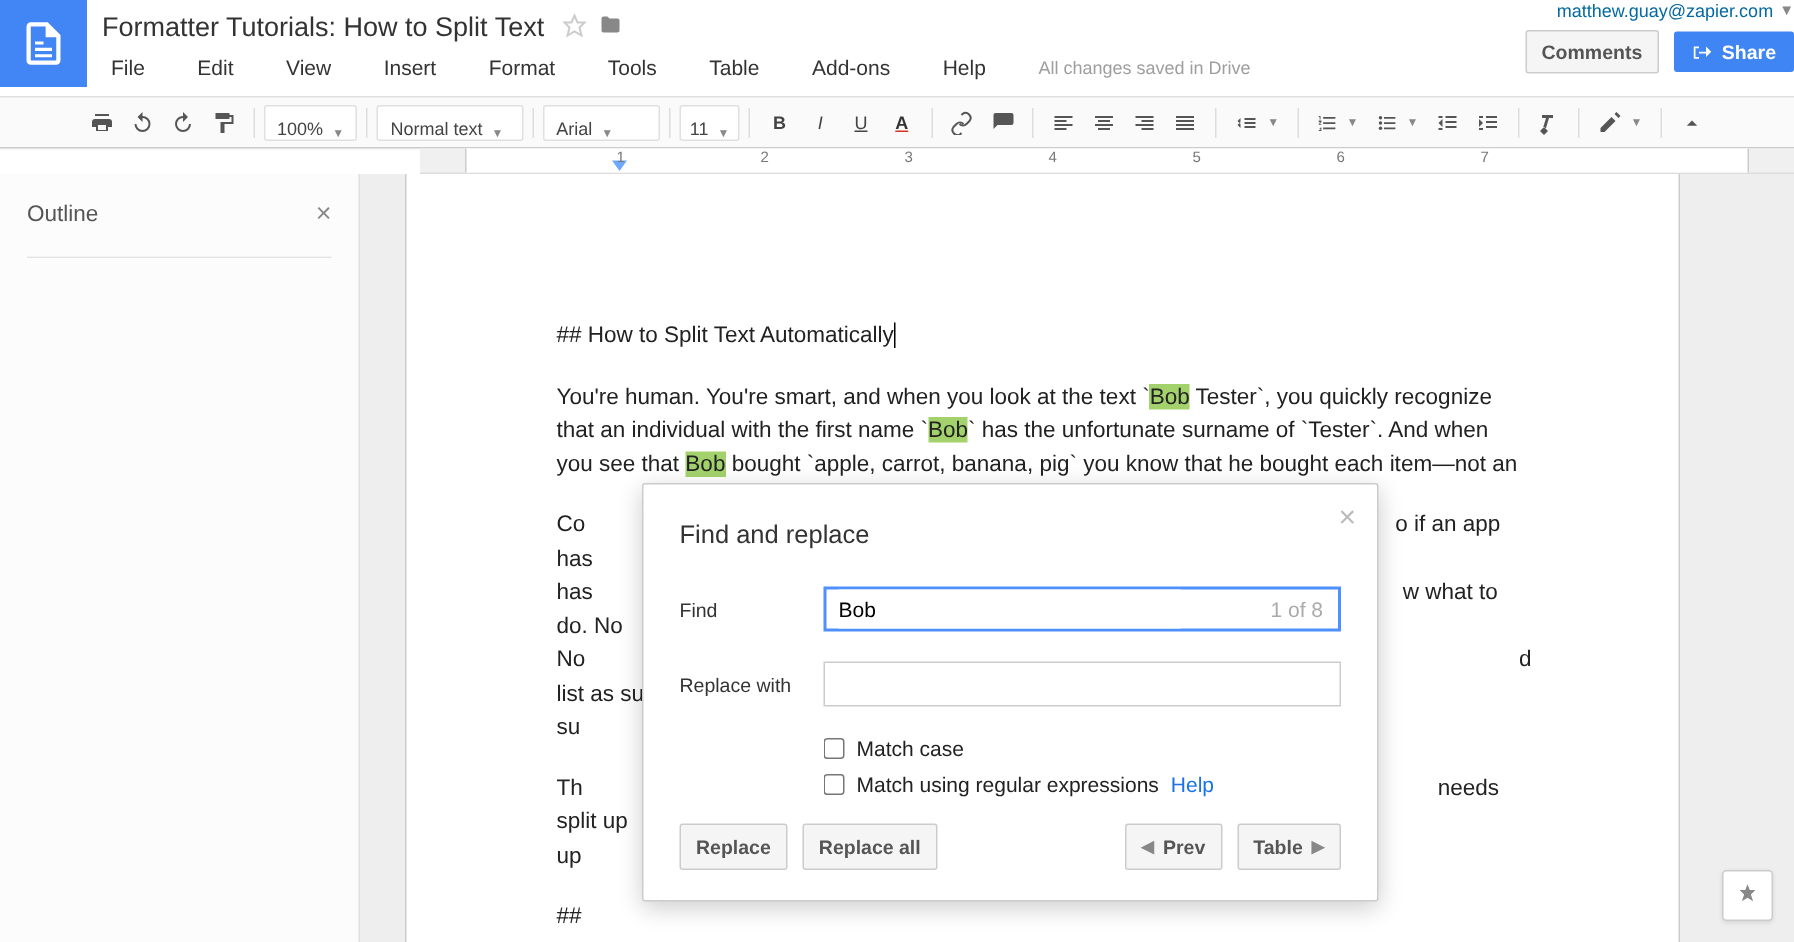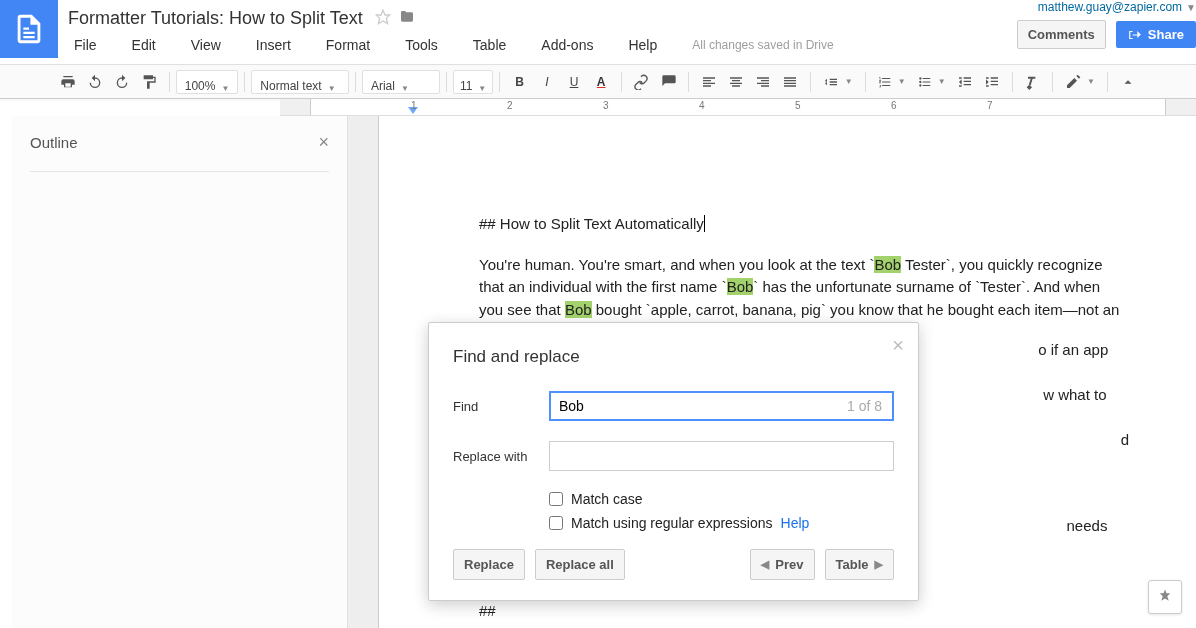--- a/index.html
+++ b/index.html
@@ -30,21 +30,21 @@
   .tb-dd .caret { font-size: 8px; color: #888; }
   .dd-box { border: 1px solid #e0e0e0; border-radius: 2px; padding: 0 8px; height: 24px; display: flex; align-items: flex-end; gap:6px; background:#fff; }
   .tb-right { margin-left: auto; display: flex; align-items: center; }
 
   .ruler { height: 17px; background: #f0f0f0; border-bottom: 1px solid #ddd; position: relative; margin-left: 280px; }
   .ruler-inner { position: absolute; left: 30px; right: 30px; top:0; bottom:0; background:#fff; border-left:1px solid #ccc; border-right:1px solid #ccc; }
   .ruler-num { position:absolute; top:1px; font-size:10px; color:#777; }
   .ruler-marker { position:absolute; top:8px; width:0; height:0; border-left:5px solid transparent; border-right:5px solid transparent; border-top:7px solid #6ea8ff; }
 
   .workspace { display: flex; height: calc(628px - 64px - 35px - 17px); }
-  .outline { width: 336px; border-right: 1px solid #e0e0e0; padding: 16px 18px; background:#fcfcfc;margin-left:12px; }
+  .outline { width: 240px; border-right: 1px solid #e0e0e0; padding: 16px 18px; background:#fcfcfc; }
   .outline-header { display: flex; justify-content: space-between; align-items: center; font-size: 15px; color: #555; }
   .outline-close { font-size: 18px; color: #888; cursor: pointer; }
   .outline-divider { border:none; border-top:1px solid #e5e5e5; margin: 18px 0; }
   .outline-placeholder { font-size: 14px; color: #9e9e9e; line-height:1.5; }
 
   .canvas { flex:1; background: #eee; position: relative; overflow: hidden; }
   .page { position:absolute; left: 30px; top: -2px; width: 850px; background:#fff; border:1px solid #ccc; padding: 98px 100px 40px 100px; font-family: Arial; font-size: 15px; line-height: 1.5; color:#222; min-height:900px; }
   .page p { margin-bottom: 18px; }
   .hl { background: #a3d26d; }
   .cursor { border-right: 1px solid #000; }

